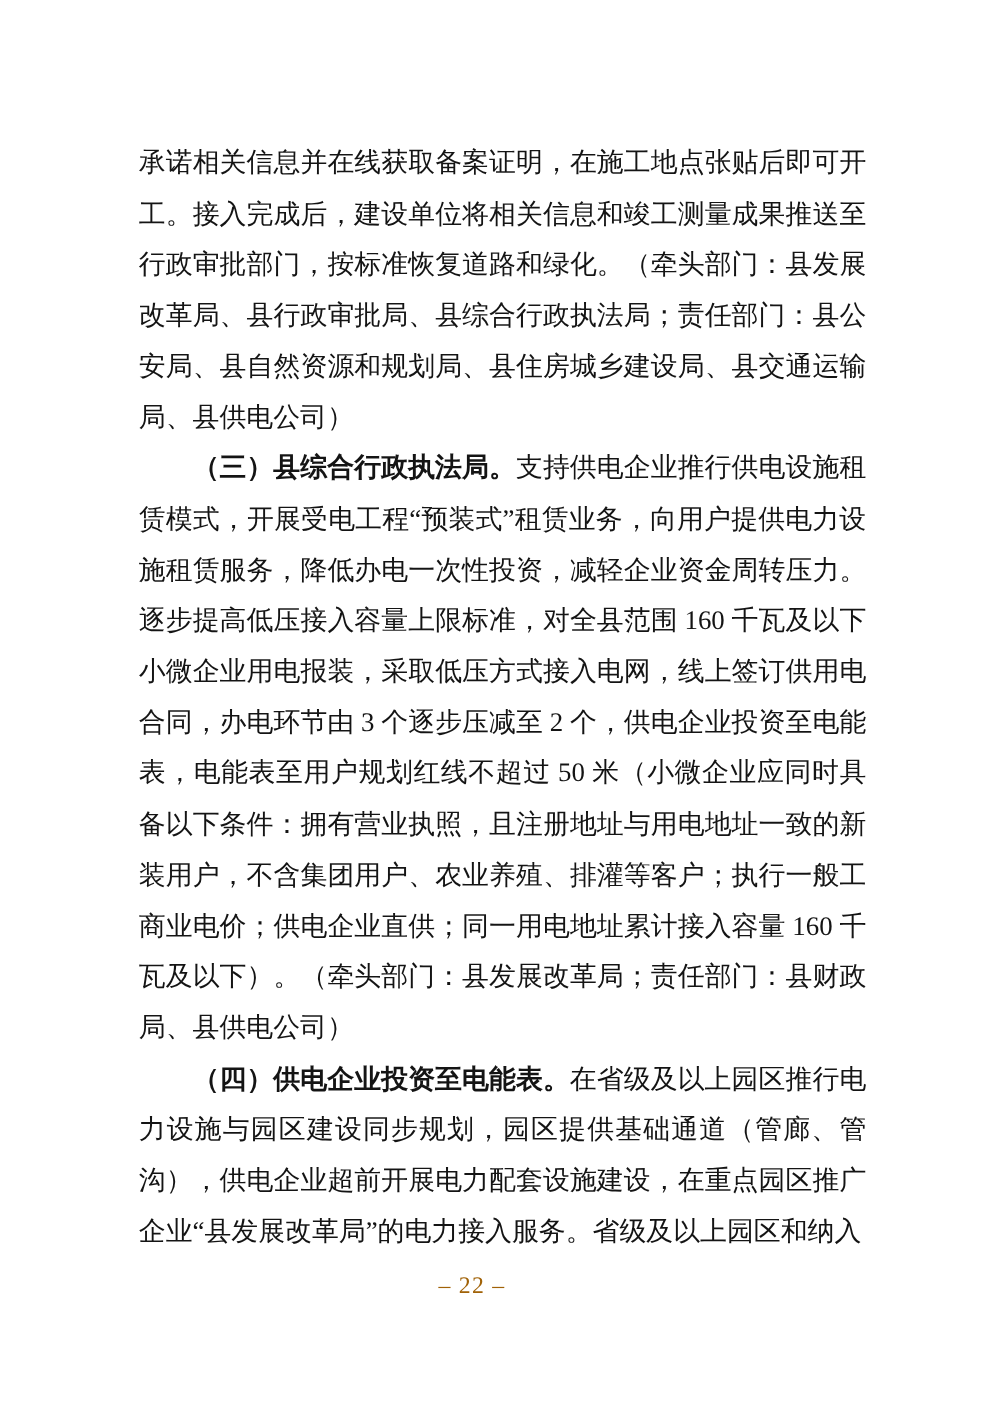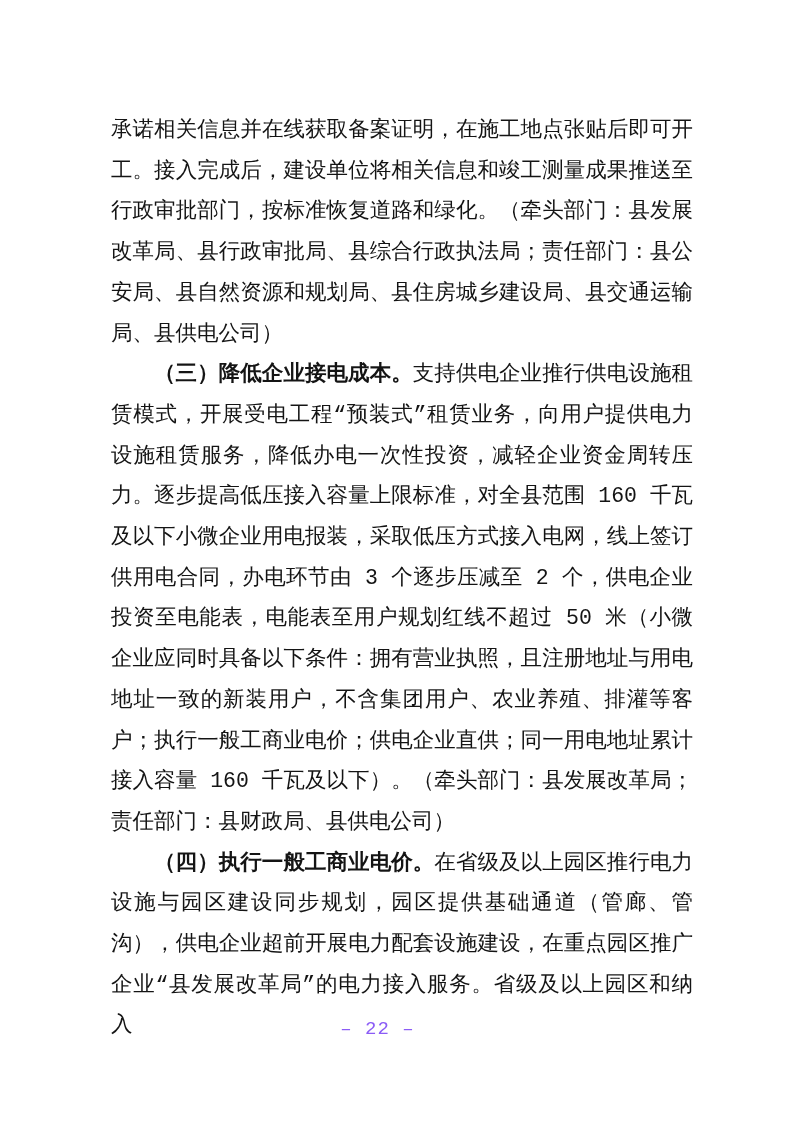--- a/index.html
+++ b/index.html
@@ -5,21 +5,21 @@
   html, body {
     margin: 0;
     padding: 0;
     background: #ffffff;
   }
   .page {
     position: relative;
     width: 755px;
     height: 1132px;
     background: #ffffff;
-    font-family: Liberation Mono, monospace;
+    font-family: Liberation Serif, serif;
     color: #141414;
     overflow: hidden;
   }
   .content {
     position: absolute;
     left: 111px;
     top: 110px;
     width: 582px;
     font-size: 21.5px;
     line-height: 40.7px;
@@ -37,28 +37,28 @@
   .lead {
     font-weight: bold;
   }
   .footer {
     position: absolute;
     left: 0;
     top: 1018px;
     width: 100%;
     text-align: center;
     font-size: 19px;
-    color: #8b5cf6;
+    color: #a16207;
     letter-spacing: 1px;
   }
 </style>
 </head>
 <body>
 
 <div class="page">
   <div class="content">
     <p class="para"><span>承诺相关信息并在线获取备案证明，在施工地点张贴后即可开工。接入完成后，建设单位将相关信息和竣工测量成果推送至行政审批部门，按标准恢复道路和绿化。（牵头部门：县发展改革局、县行政审批局、县综合行政执法局；责任部门：县公安局、县自然资源和规划局、县住房城乡建设局、县交通运输局、县供电公司）</span></p>
-    <p class="para indent"><span class="lead">（三）降低企业接电成本。</span><span>支持供电企业推行供电设施租赁模式，开展受电工程“预装式”租赁业务，向用户提供电力设施租赁服务，降低办电一次性投资，减轻企业资金周转压力。逐步提高低压接入容量上限标准，对全县范围 160 千瓦及以下小微企业用电报装，采取低压方式接入电网，线上签订供用电合同，办电环节由 3 个逐步压减至 2 个，供电企业投资至电能表，电能表至用户规划红线不超过 50 米（小微企业应同时具备以下条件：拥有营业执照，且注册地址与用电地址一致的新装用户，不含集团用户、农业养殖、排灌等客户；执行一般工商业电价；供电企业直供；同一用电地址累计接入容量 160 千瓦及以下）。（牵头部门：县发展改革局；责任部门：县财政局、县供电公司）</span></p>
-    <p class="para indent"><span class="lead">（四）执行一般工商业电价。</span><span>在省级及以上园区推行电力设施与园区建设同步规划，园区提供基础通道（管廊、管沟），供电企业超前开展电力配套设施建设，在重点园区推广企业“县发展改革局”的电力接入服务。省级及以上园区和纳入</span></p>
+    <p class="para indent"><span class="lead">（三）县综合行政执法局。</span><span>支持供电企业推行供电设施租赁模式，开展受电工程“预装式”租赁业务，向用户提供电力设施租赁服务，降低办电一次性投资，减轻企业资金周转压力。逐步提高低压接入容量上限标准，对全县范围 160 千瓦及以下小微企业用电报装，采取低压方式接入电网，线上签订供用电合同，办电环节由 3 个逐步压减至 2 个，供电企业投资至电能表，电能表至用户规划红线不超过 50 米（小微企业应同时具备以下条件：拥有营业执照，且注册地址与用电地址一致的新装用户，不含集团用户、农业养殖、排灌等客户；执行一般工商业电价；供电企业直供；同一用电地址累计接入容量 160 千瓦及以下）。（牵头部门：县发展改革局；责任部门：县财政局、县供电公司）</span></p>
+    <p class="para indent"><span class="lead">（四）供电企业投资至电能表。</span><span>在省级及以上园区推行电力设施与园区建设同步规划，园区提供基础通道（管廊、管沟），供电企业超前开展电力配套设施建设，在重点园区推广企业“县发展改革局”的电力接入服务。省级及以上园区和纳入</span></p>
   </div>
 
   <div class="footer">– 22 –</div>
 </div>
 
 </body></html>

